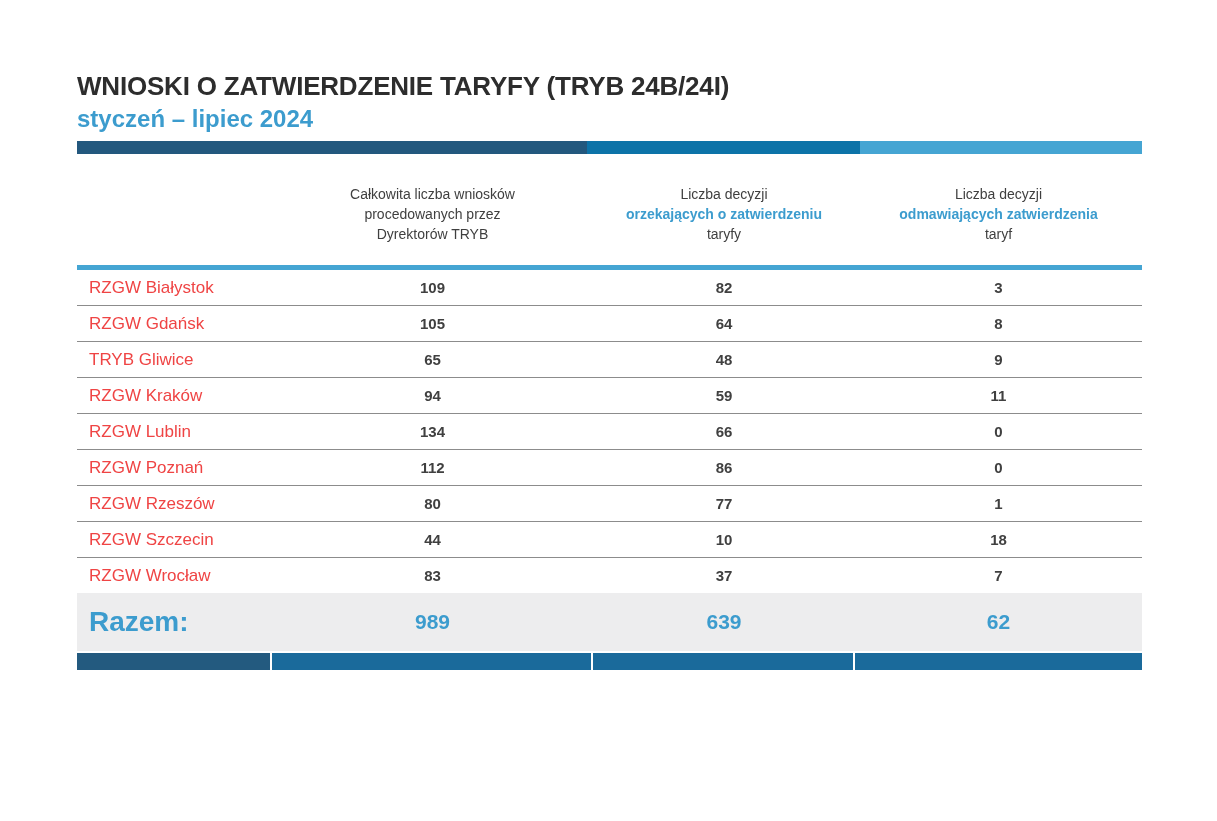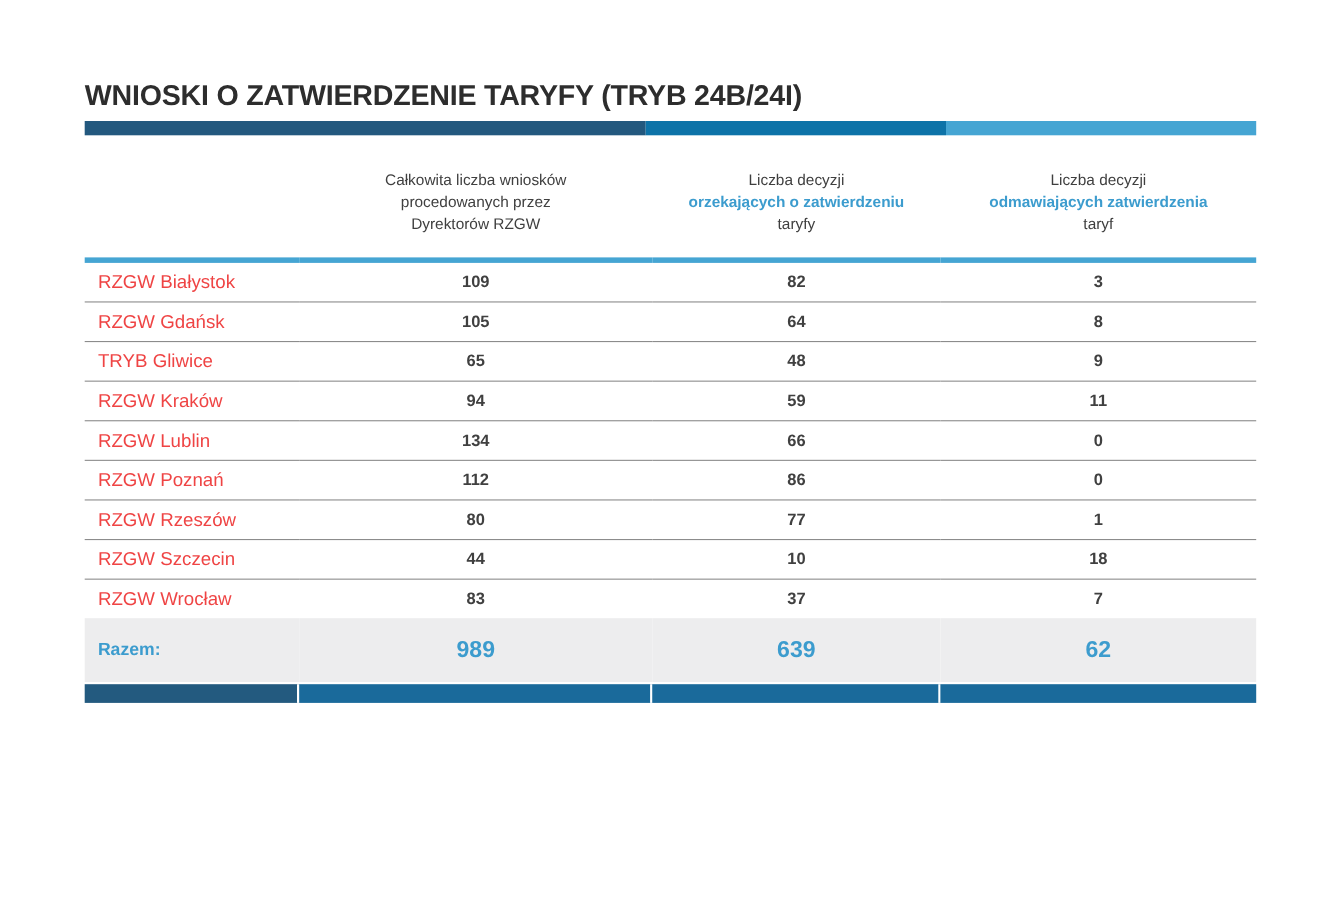--- a/index.html
+++ b/index.html
@@ -38,61 +38,62 @@
     font-size:17px;color:#ef4444;text-align:left;padding-left:12px;
     white-space:nowrap;
   }
   td.num{
     text-align:center;font-weight:bold;font-size:15px;color:#404040;
   }
   tfoot td{
     height:56px;background:var(--razem-bg);vertical-align:middle;
   }
   tfoot td.rlabel{
-    font-size:16px;font-weight:bold;color:var(--text-blue);
+    font-size:28px;font-weight:bold;color:var(--text-blue);
     text-align:left;padding-left:12px;
   }
   tfoot td.rnum{
     font-size:21px;font-weight:bold;color:var(--text-blue);text-align:center;
   }
   .bottom-bar{margin-top:2px;height:17px;display:flex;}
   .bottom-bar div{box-sizing:border-box;height:17px;background:var(--bottom-bar);}
   .bottom-bar .b1{width:195px;background:var(--bottom-bar-dark);border-right:2px solid #ffffff;}
   .bottom-bar .b2{width:321px;border-right:2px solid #ffffff;}
   .bottom-bar .b3{width:262px;border-right:2px solid #ffffff;}
   .bottom-bar .b4{width:287px;}
 </style>
 </head>
 <body>
 
 <div class="page">
   <div class="content">
 
     <h1 class="title">WNIOSKI O ZATWIERDZENIE TARYFY (TRYB 24B/24I)</h1>
+    <h2 class="subtitle">styczeń – lipiec 2024</h2>
 
     <div class="top-bar">
       <div class="seg1"></div>
       <div class="seg2"></div>
       <div class="seg3"></div>
     </div>
 
     <table class="tariff">
       <colgroup>
         <col style="width:195px">
           <col style="width:321px">
           <col style="width:262px">
           <col style="width:287px">
       </colgroup>
       <thead>
         <tr>
           <th></th>
           <th>
             <span>Całkowita liczba wniosków</span>
             <span>procedowanych przez</span>
-            <span>Dyrektorów RZGW</span>
+            <span>Dyrektorów TRYB</span>
           </th>
           <th>
             <span>Liczba decyzji</span>
             <span class="hl">orzekających o zatwierdzeniu</span>
             <span>taryfy</span>
           </th>
           <th>
             <span>Liczba decyzji</span>
             <span class="hl">odmawiających zatwierdzenia</span>
             <span>taryf</span>

